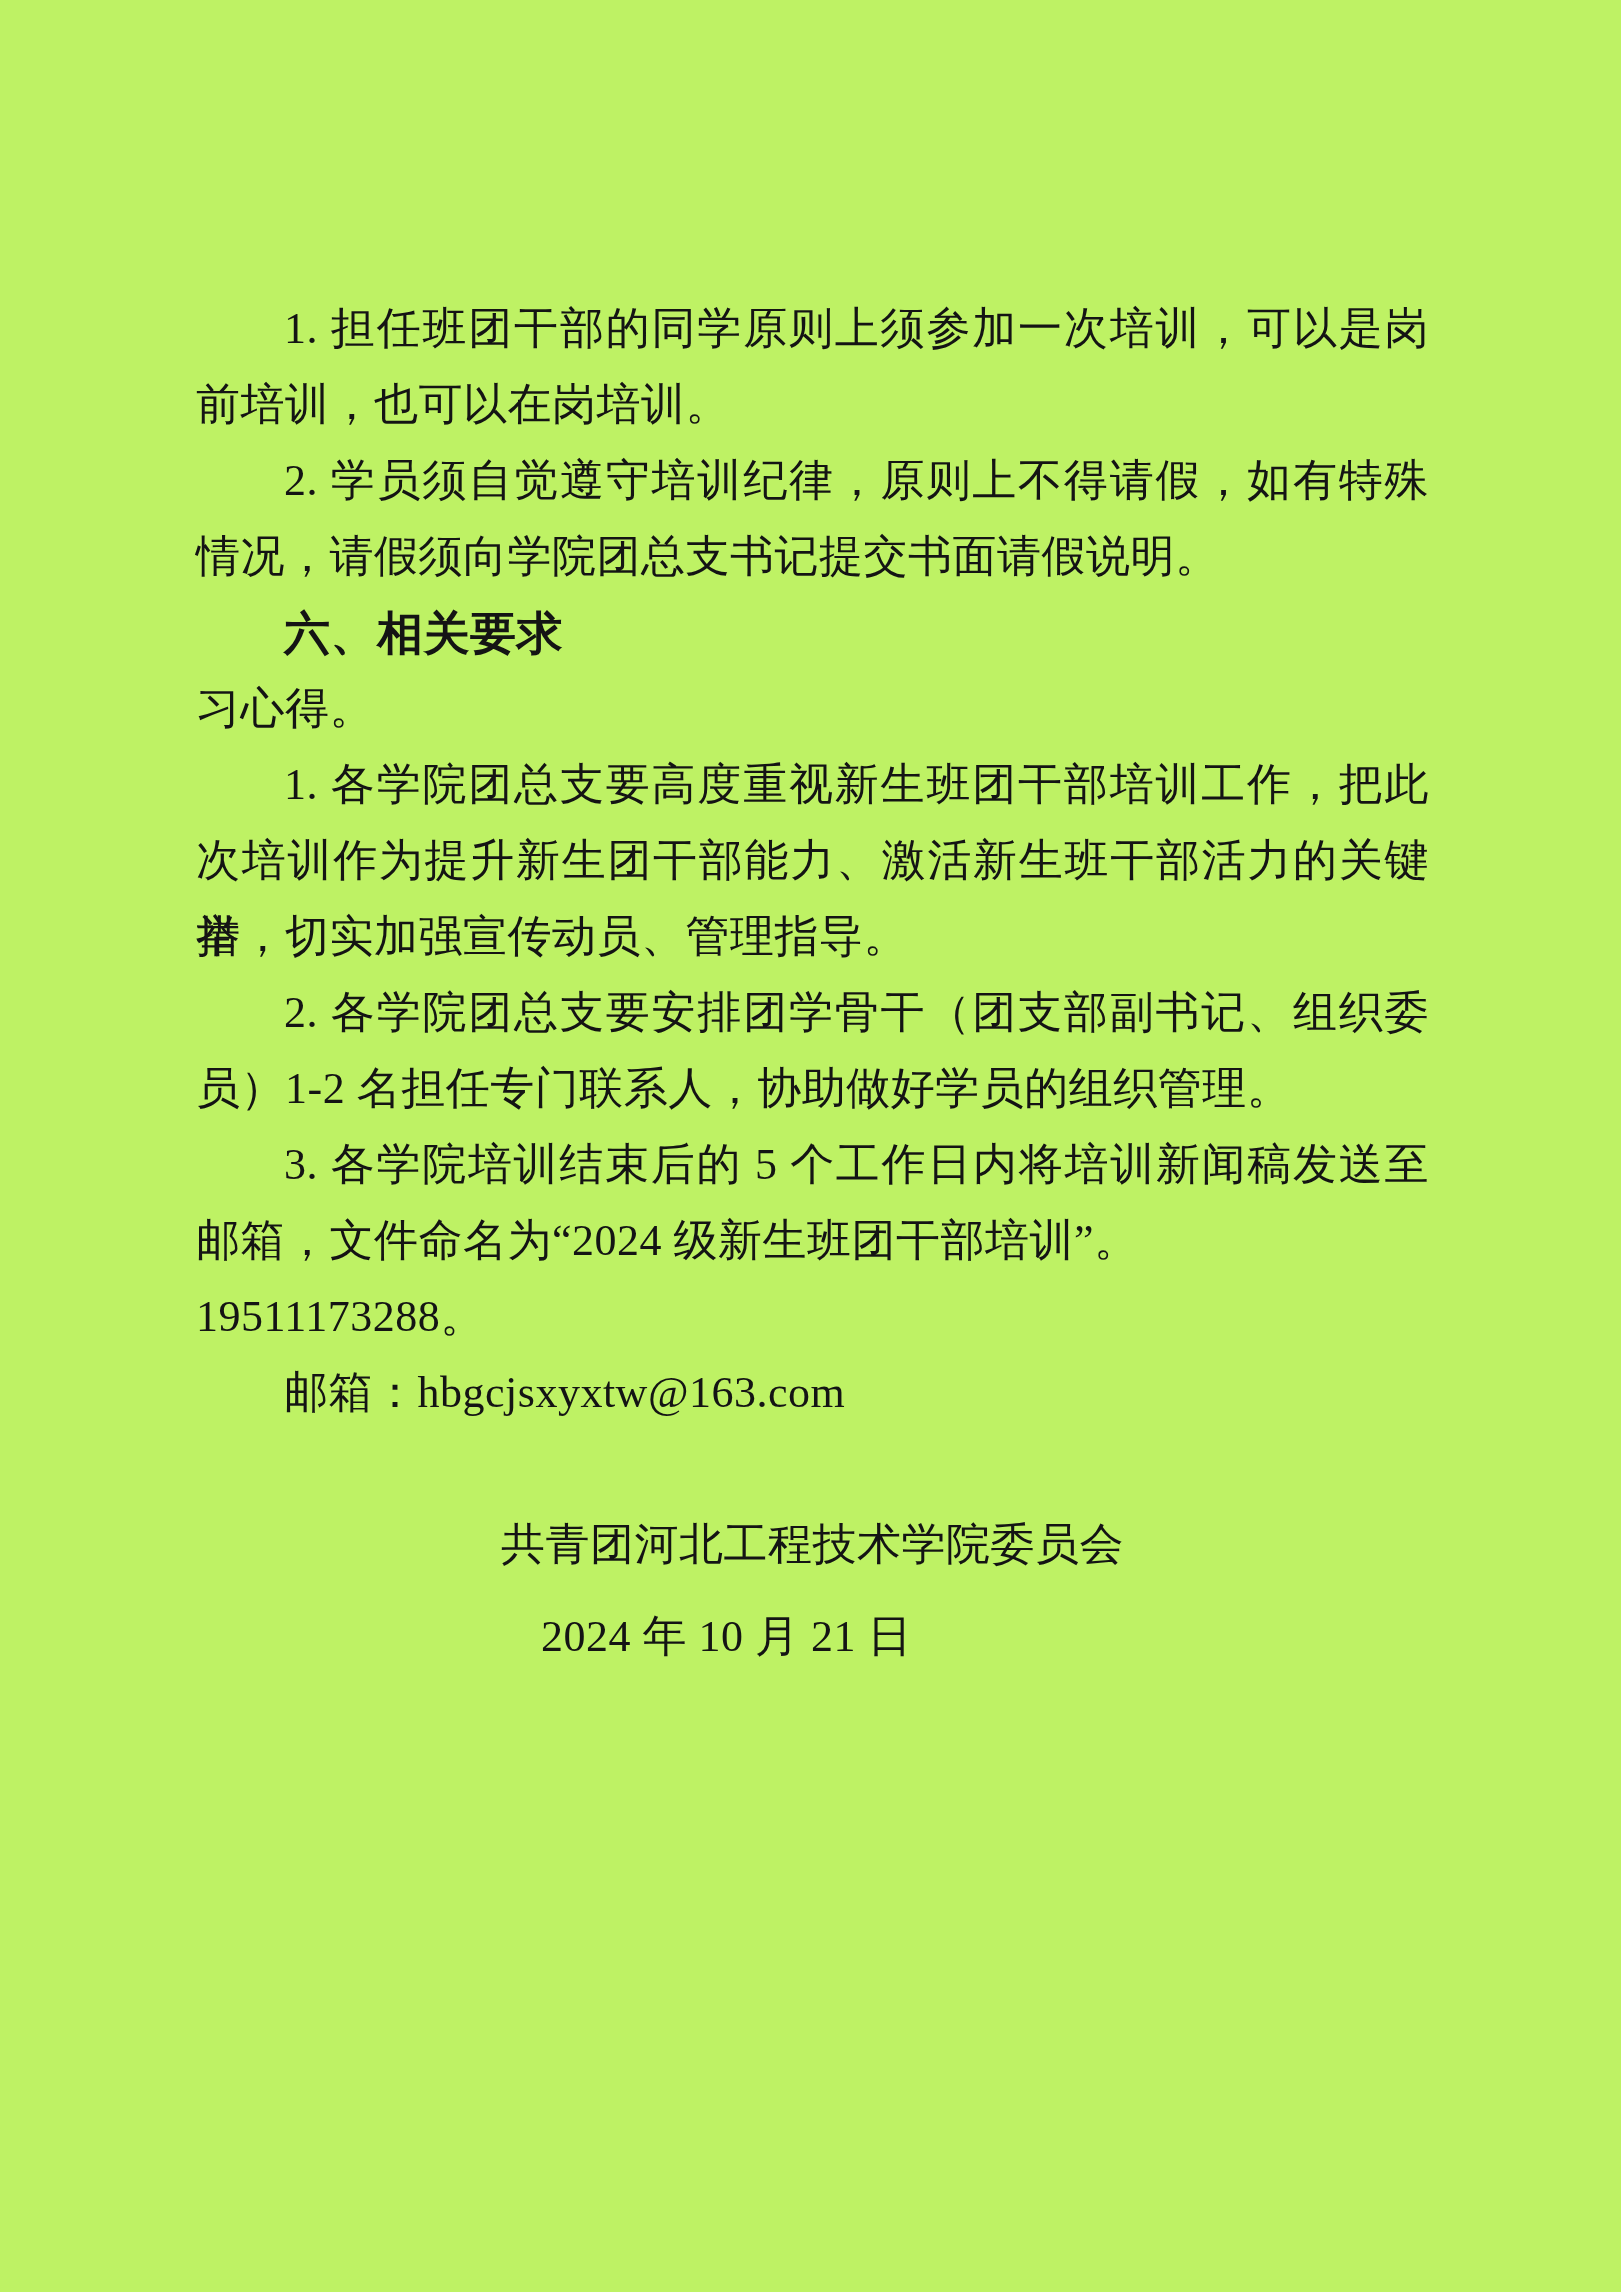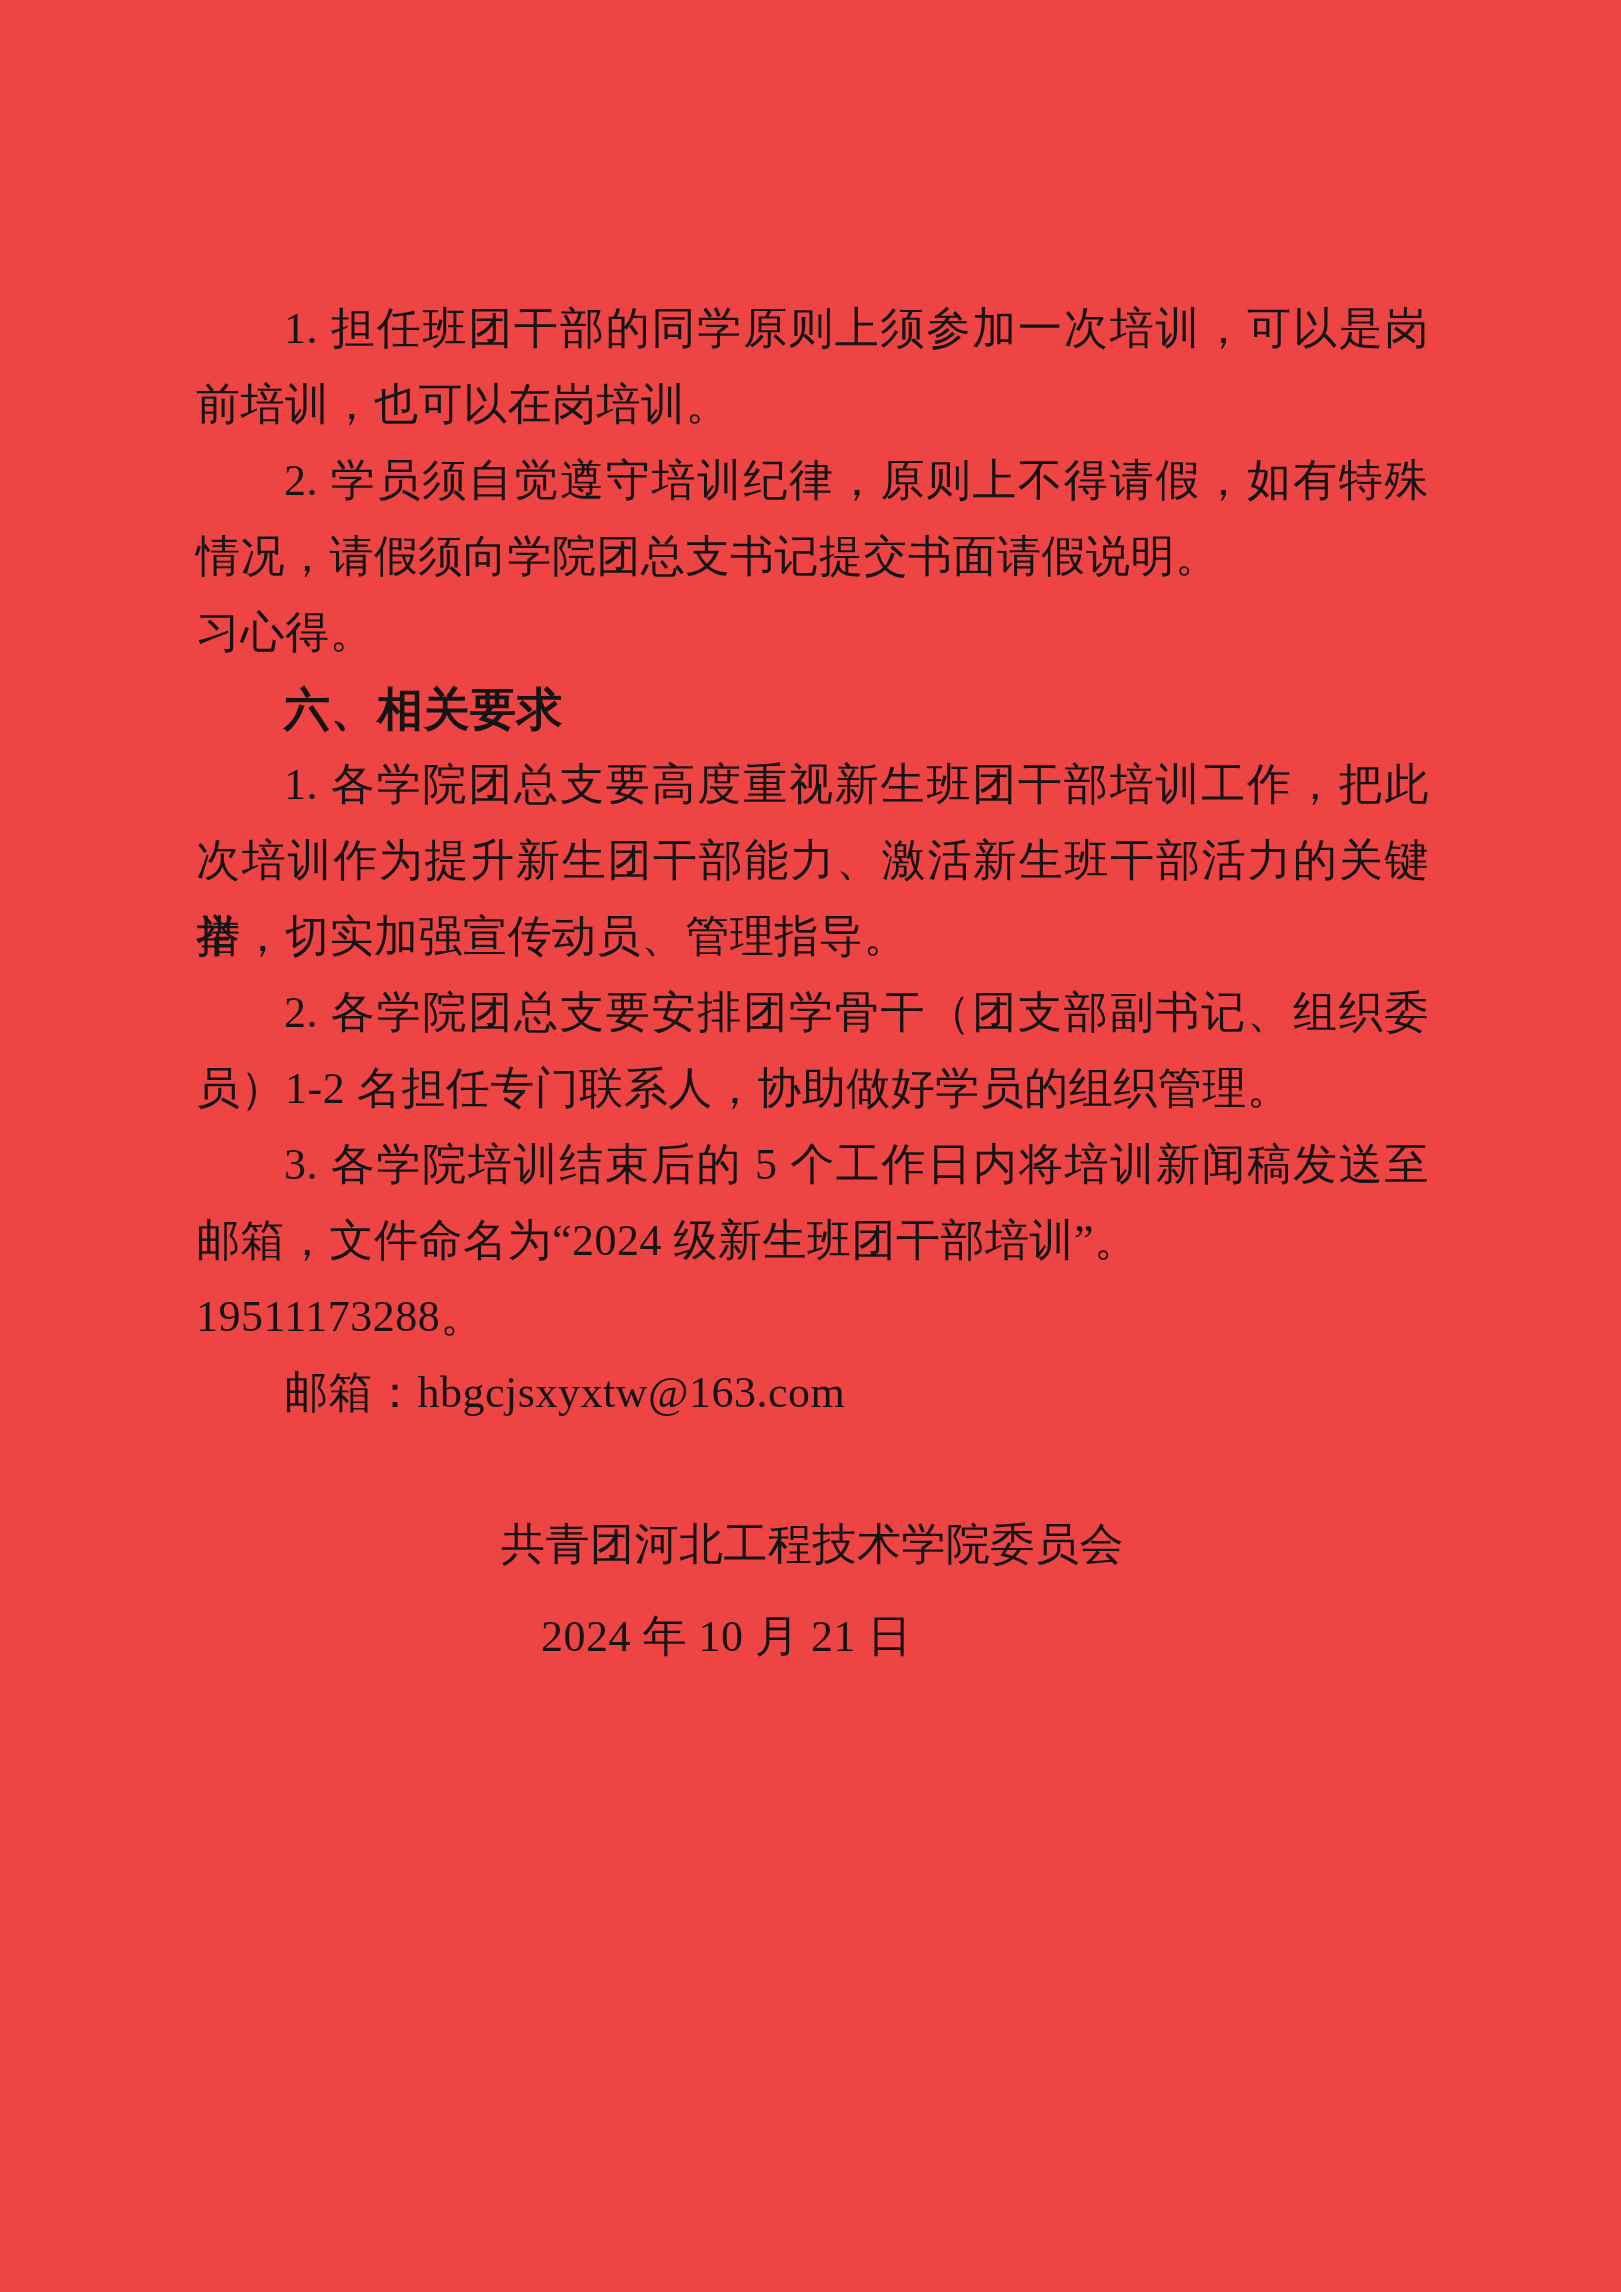--- a/index.html
+++ b/index.html
@@ -5,21 +5,21 @@
   html, body {
     margin: 0;
     padding: 0;
     background: #e8e8e8;
   }
   .page {
     position: relative;
     width: 1621px;
     height: 2293px;
     margin: 0 auto;
-    background: #ef4444;
+    background: #bef264;
     overflow: hidden;
   }
   .content {
     position: absolute;
     left: 196px;
     top: 291px;
     width: 1233px;
     color: #141414;
     font-family: "Liberation Serif", "DejaVu Serif", serif;
     font-size: 44px;
@@ -64,23 +64,23 @@
 
 <div class="page">
   <div class="content">
 
     <div class="line indent full">1. 担任班团干部的同学原则上须参加一次培训，可以是岗</div>
     <div class="line">前培训，也可以在岗培训。</div>
 
     <div class="line indent full">2. 学员须自觉遵守培训纪律，原则上不得请假，如有特殊</div>
     <div class="line">情况，请假须向学院团总支书记提交书面请假说明。</div>
 
+    <div class="line indent heading">六、相关要求</div>
+
     <div class="line">习心得。</div>
-
-    <div class="line indent heading">六、相关要求</div>
 
     <div class="line indent full">1. 各学院团总支要高度重视新生班团干部培训工作，把此</div>
     <div class="line full">次培训作为提升新生团干部能力、激活新生班干部活力的关键举</div>
     <div class="line">措，切实加强宣传动员、管理指导。</div>
 
     <div class="line indent full">2. 各学院团总支要安排团学骨干（团支部副书记、组织委</div>
     <div class="line">员）1-2 名担任专门联系人，协助做好学员的组织管理。</div>
 
     <div class="line indent full">3. 各学院培训结束后的 5 个工作日内将培训新闻稿发送至</div>
     <div class="line">邮箱，文件命名为“2024 级新生班团干部培训”。</div>

